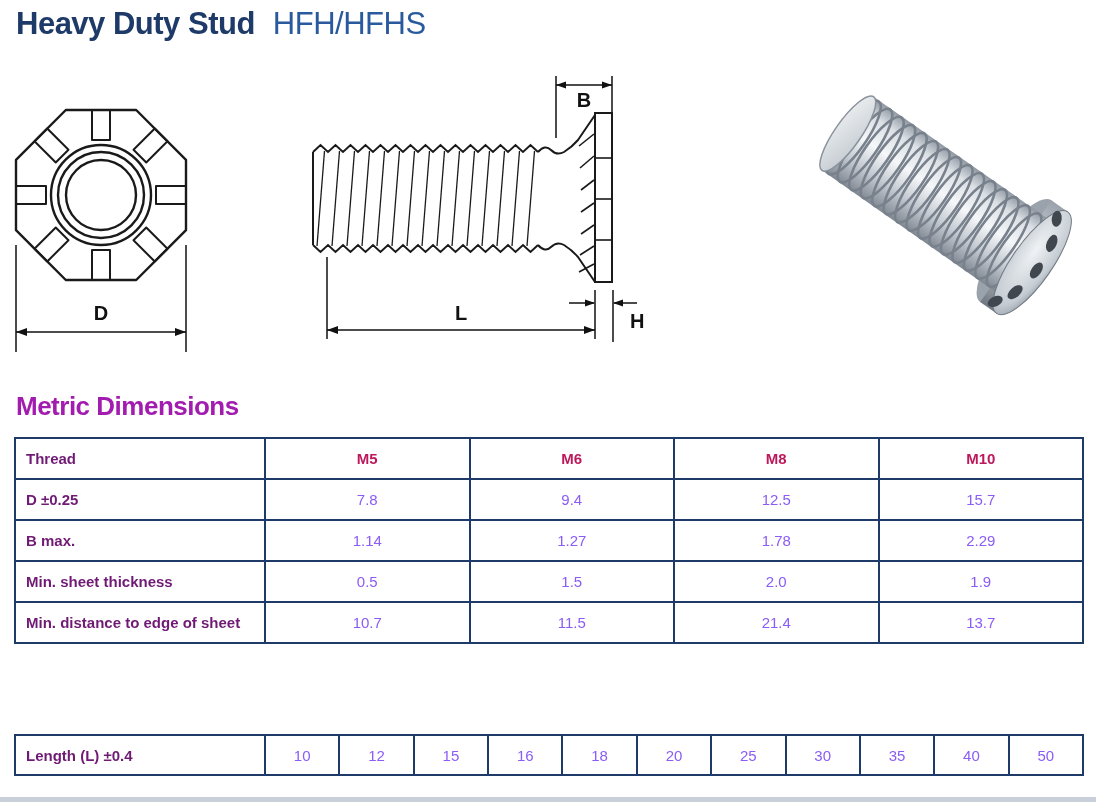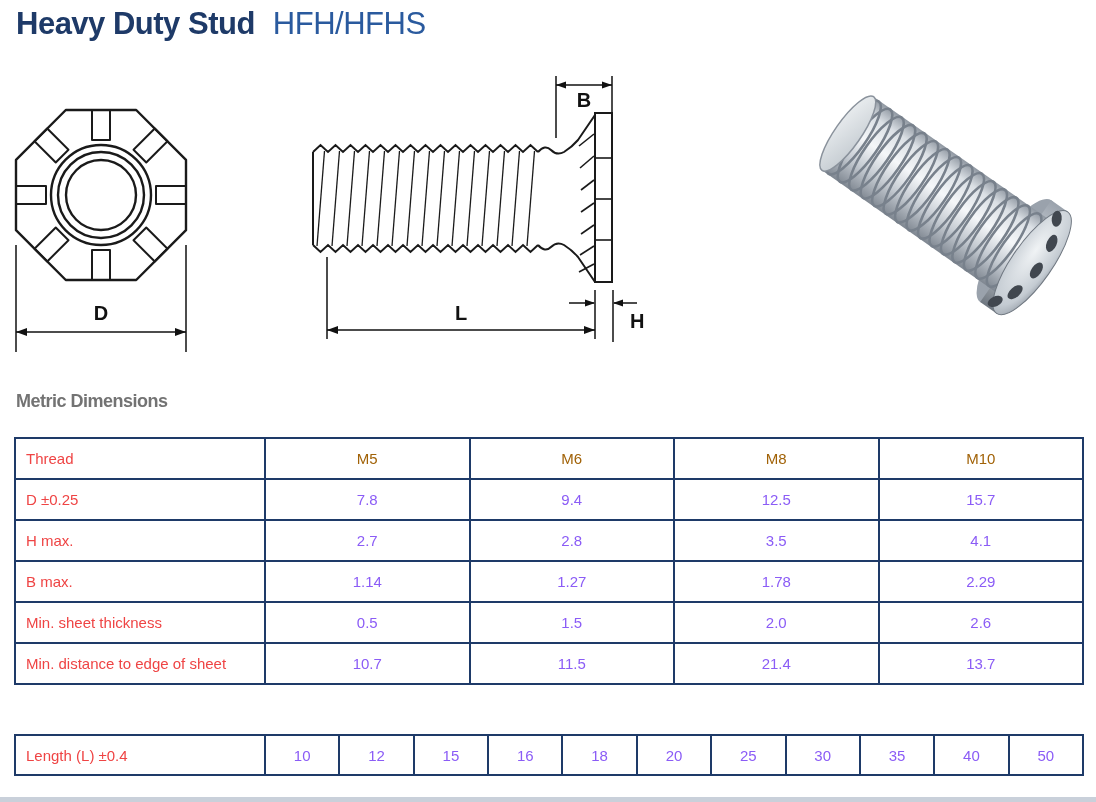--- a/index.html
+++ b/index.html
@@ -1,31 +1,31 @@
 <!DOCTYPE html>
 <html><head>
 <meta charset="utf-8">
 <style>
   html,body{margin:0;padding:0;background:#fff;}
   .canvas{position:relative;width:1096px;height:802px;background:#ffffff;overflow:hidden;
           font-family:"Liberation Sans",sans-serif;}
   .titlebar{position:absolute;left:16px;top:6px;white-space:nowrap;}
   .title{font-size:31px;font-weight:bold;color:#1e3a68;letter-spacing:-0.5px;}
   .subtitle{font-size:31px;font-weight:normal;color:#2a5a9e;margin-left:18px;letter-spacing:-0.5px;}
-  .section-title{position:absolute;left:16px;top:391px;font-size:18px;font-weight:bold;color:#737373;letter-spacing:-0.5px;}
+  .section-title{position:absolute;left:16px;top:391px;font-size:26px;font-weight:bold;color:#a21caf;letter-spacing:-0.5px;}
   .material-note{position:absolute;right:12px;top:406px;font-size:15px;color:#21497f;}
   svg text{font-family:"Liberation Sans",sans-serif;}
   .dim-label{font-size:20px;font-weight:bold;fill:#111;}
   table{border-collapse:collapse;table-layout:fixed;width:1070px;}
   .dim-table{position:absolute;left:14px;top:437px;}
   .len-table{position:absolute;left:14px;top:734px;}
   td{border:2px solid #1e3a68;font-size:15px;color:#8b5cf6;text-align:center;
      height:39px;padding:0;overflow:hidden;white-space:nowrap;}
-  td.rowlabel{text-align:left;padding-left:10px;font-weight:normal;color:#ef4444;}
-  td.colhead{font-weight:normal;color:#a16207;margin-top:48px;}
+  td.rowlabel{text-align:left;padding-left:10px;font-weight:bold;color:#701a75;}
+  td.colhead{font-weight:bold;color:#be185d;margin-top:48px;}
   .len-table td{height:38px;}
   .footer-strip{position:absolute;left:0;top:797px;width:1096px;height:5px;background:#c9d0da;}
   .drawing,.photo{position:absolute;}
 </style>
 </head>
 <body>
 
 <div class="canvas">
 
   <div class="titlebar">
@@ -202,39 +202,32 @@
       <td class="colhead">M10</td>
     </tr>
     <tr>
       <td class="rowlabel">D ±0.25</td>
       <td>7.8</td>
       <td>9.4</td>
       <td>12.5</td>
       <td>15.7</td>
     </tr>
     <tr>
-      <td class="rowlabel">H max.</td>
-      <td>2.7</td>
-      <td>2.8</td>
-      <td>3.5</td>
-      <td>4.1</td>
-    </tr>
-    <tr>
       <td class="rowlabel">B max.</td>
       <td>1.14</td>
       <td>1.27</td>
       <td>1.78</td>
       <td>2.29</td>
     </tr>
     <tr>
       <td class="rowlabel">Min. sheet thickness</td>
       <td>0.5</td>
       <td>1.5</td>
       <td>2.0</td>
-      <td>2.6</td>
+      <td>1.9</td>
     </tr>
     <tr>
       <td class="rowlabel">Min. distance to edge of sheet</td>
       <td>10.7</td>
       <td>11.5</td>
       <td>21.4</td>
       <td>13.7</td>
     </tr>
   </tbody>
     </table>

